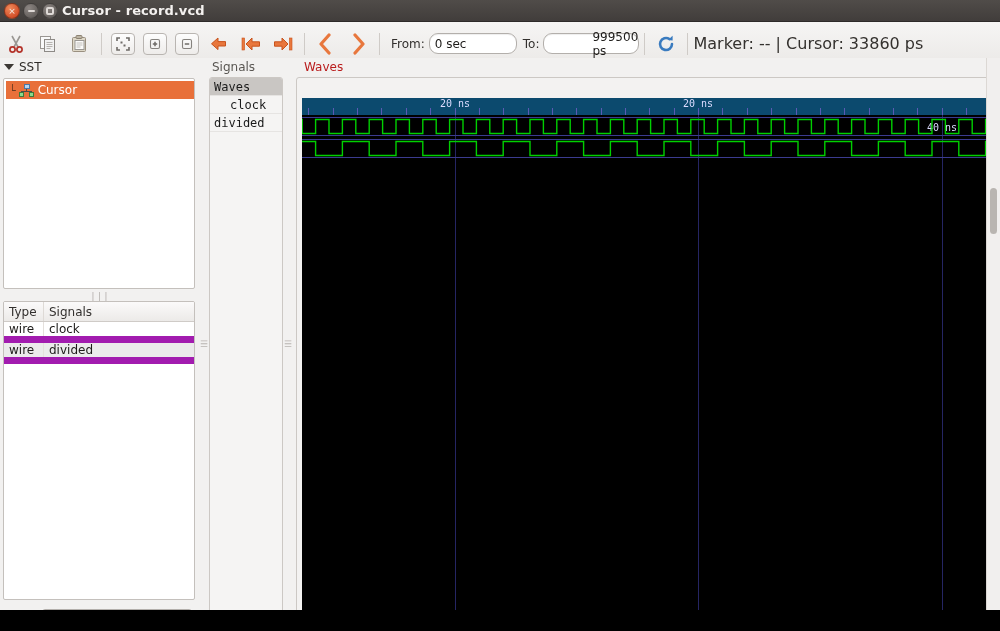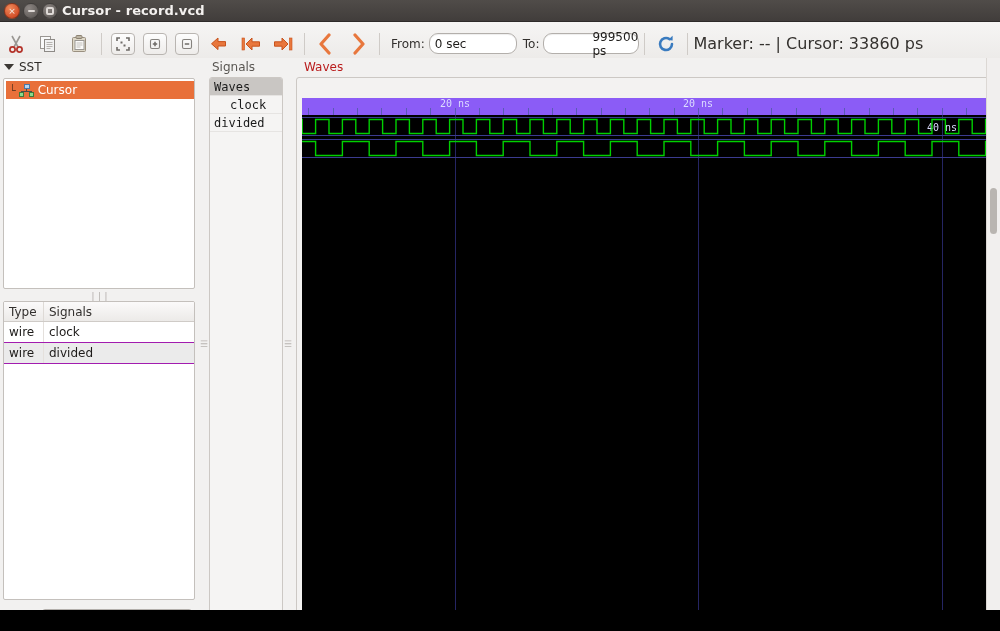--- a/index.html
+++ b/index.html
@@ -105,21 +105,21 @@
 
   #sig-table {
     position:absolute; left:3px; top:243px; width:192px; height:299px;
     background:#fff; border:1px solid #c4c0bc; border-radius:2px; overflow:hidden;
   }
   .st-head { display:flex; height:20px; background:linear-gradient(to bottom,#fbfafa,#eceae8);
              border-bottom:1px solid #cfcbc7; }
   .st-head div { font-size:12px; color:#33302e; display:flex; align-items:center; padding-left:5px; }
   .st-c1 { width:40px; border-right:1px solid #dedad6; }
   .st-c2 { flex:1; }
-  .st-row { display:flex; height:21px; border-bottom:1px solid #a21caf; }
+  .st-row { display:flex; height:21px; border-bottom:7px solid #a21caf; }
   .st-row.alt { background:#ebebeb; }
   .st-row div { font-size:12px; color:#1d1b19; display:flex; align-items:center; padding-left:5px; }
   .st-row .st-c1 { border-right:1px solid #e4e0dc; }
 
   #filter-row { position:absolute; left:3px; top:549px; width:194px; height:24px; display:flex; align-items:center; }
   #filter-label { font-size:12px; color:#2f2c29; margin-right:5px; }
   #filter-input {
     width:150px; height:21px; background:#fff; border:1px solid #b3afab; border-radius:3px;
     box-shadow: inset 0 1px 1px rgba(0,0,0,.07);
   }
@@ -149,21 +149,21 @@
   #waves-title { position:absolute; left:12px; top:2px; font-size:12px; color:#b91c1c; }
   #waves-frame {
     position:absolute; left:4px; top:19px; width:694px; height:553px;
     background:#f3f2f1; border:1px solid #ccc8c4; border-radius:3px;
     padding:2px; overflow:hidden;
   }
   #wave-canvas {
     position:absolute; left:5px; top:20px; width:688px; height:528px;
     background:#000; overflow:hidden;
   }
-  #wave-ruler { position:absolute; left:0; top:0; width:688px; height:17px; background:#8b5cf6; }
+  #wave-ruler { position:absolute; left:0; top:0; width:688px; height:17px; background:#0c4a6e; }
   .ruler-tick { position:absolute; top:10px; width:1px; height:7px; background:#5a5ab4; }
   .ruler-lbl {
     position:absolute; top:0px; transform:translateX(-50%);
     font-family:"DejaVu Sans Mono", monospace; font-size:10px; color:#dcdcff;
     white-space:nowrap;
   }
   .gridline { position:absolute; top:17px; width:1px; height:511px; background:#252563; }
   .wave-row { position:absolute; left:0; width:688px; height:20px; }
   .rowline { position:absolute; left:0; width:688px; height:1px; background:#3b3b8f; }
 

